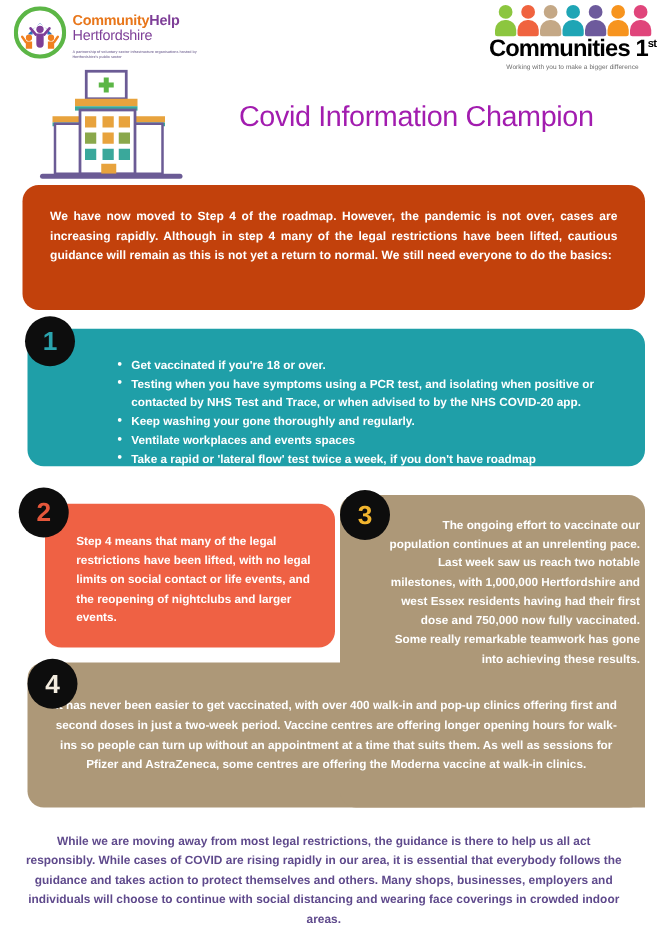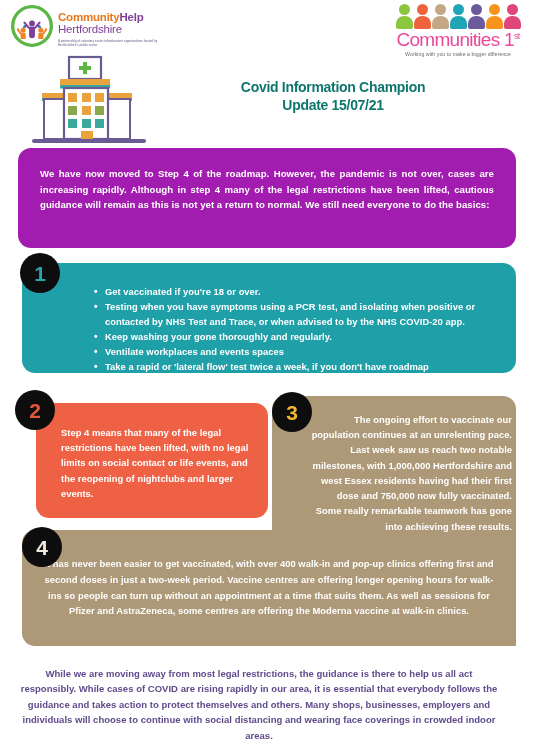--- a/index.html
+++ b/index.html
@@ -22,40 +22,40 @@
   .ch-line1 .c2 { color:#7e3f98; }
   .ch-line2 { font-size:11.5px; color:#7e3f98; line-height:1.15; letter-spacing:-.2px; }
   .ch-tag { font-size:2.9px; color:#8a7fa5; line-height:1.45; margin-top:2px; max-width:100px;
             font-weight:bold; }
 
   .logo-right { position:absolute; right:6px; top:3px; width:140px; text-align:center; }
   .c1st-people { display:flex; justify-content:center; align-items:flex-end; gap:1px; height:26px; }
   .c1st-p { width:17px; position:relative; height:25px; }
   .c1st-head { width:11px; height:11px; border-radius:50%; margin:0 auto; }
   .c1st-body { width:17px; height:13px; border-radius:8px 8px 2px 2px; margin-top:1px; }
-  .c1st-word { font-size:19px; font-weight:normal; color:#ec4899; letter-spacing:-.7px;
+  .c1st-word { font-size:19px; font-weight:bold; color:#000000; letter-spacing:-.7px;
                line-height:1; margin-top:1px; white-space:nowrap; }
   .c1st-word sup { font-size:9px; vertical-align:super; }
   .c1st-tag { font-size:5.2px; color:#6b6b6b; margin-top:2px; letter-spacing:.05px; white-space:nowrap; }
 
   .hospital { position:absolute; left:30px; top:55px; width:118px; height:90px; }
   .title-block { position:absolute; left:150px; right:18px; top:78px; text-align:center; }
-  .title-l { font-size:14px; font-weight:bold; color:#0f766e; letter-spacing:-.3px; line-height:1.32; }
+  .title-l { font-size:23px; font-weight:normal; color:#a21caf; letter-spacing:-.3px; line-height:1.32; }
 
   
   .num-badge {
     position:absolute; width:40px; height:40px; border-radius:50%;
     background:#0d0d0d; display:flex; align-items:center; justify-content:center;
     font-size:21px; font-weight:bold; z-index:5; line-height:1;
   }
 
   
   .intro {
     position:absolute; left:18px; top:148px; width:498px; height:100px;
-    background:#a21caf; border-radius:13px; color:#ffffff;
+    background:#c2410c; border-radius:13px; color:#ffffff;
     padding:18px 22px 0 22px;
     font-size:9.6px; font-weight:bold; line-height:1.62; text-align:justify;
     letter-spacing:.05px;
   }
 
   
   .box1 {
     position:absolute; left:22px; top:263px; width:494px; height:110px;
     background:#1f9fa8; border-radius:13px; color:#ffffff;
   }
@@ -193,21 +193,20 @@
     <rect x="65" y="51" width="9" height="9" fill="#8aa84b"></rect>
     <rect x="38" y="64" width="9" height="9" fill="#3aa89b"></rect>
     <rect x="52" y="64" width="9" height="9" fill="#3aa89b"></rect>
     <rect x="65" y="64" width="9" height="9" fill="#3aa89b"></rect>
     <rect x="51" y="76" width="12" height="8" fill="#e8a33d"></rect>
     <rect x="2" y="84" width="114" height="4" rx="2" fill="#6b5b95"></rect>
   </svg>
 
   <div class="title-block">
     <div class="title-l">Covid Information Champion</div>
-    <div class="title-l">Update 15/07/21</div>
   </div>
 </div>
 
 <div class="intro">We have now moved to Step 4 of the roadmap. However, the pandemic is not over, cases are increasing rapidly. Although in step 4 many of the legal restrictions have been lifted, cautious guidance will remain as this is not yet a return to normal. We still need everyone to do the basics:</div>
 
 <div class="box1">
   <div class="num-badge">1</div>
   <ul>
     <li>Get vaccinated if you're 18 or over.</li>
     <li>Testing when you have symptoms using a PCR test, and isolating when positive or contacted by NHS Test and Trace, or when advised to by the NHS COVID-20 app.</li>

